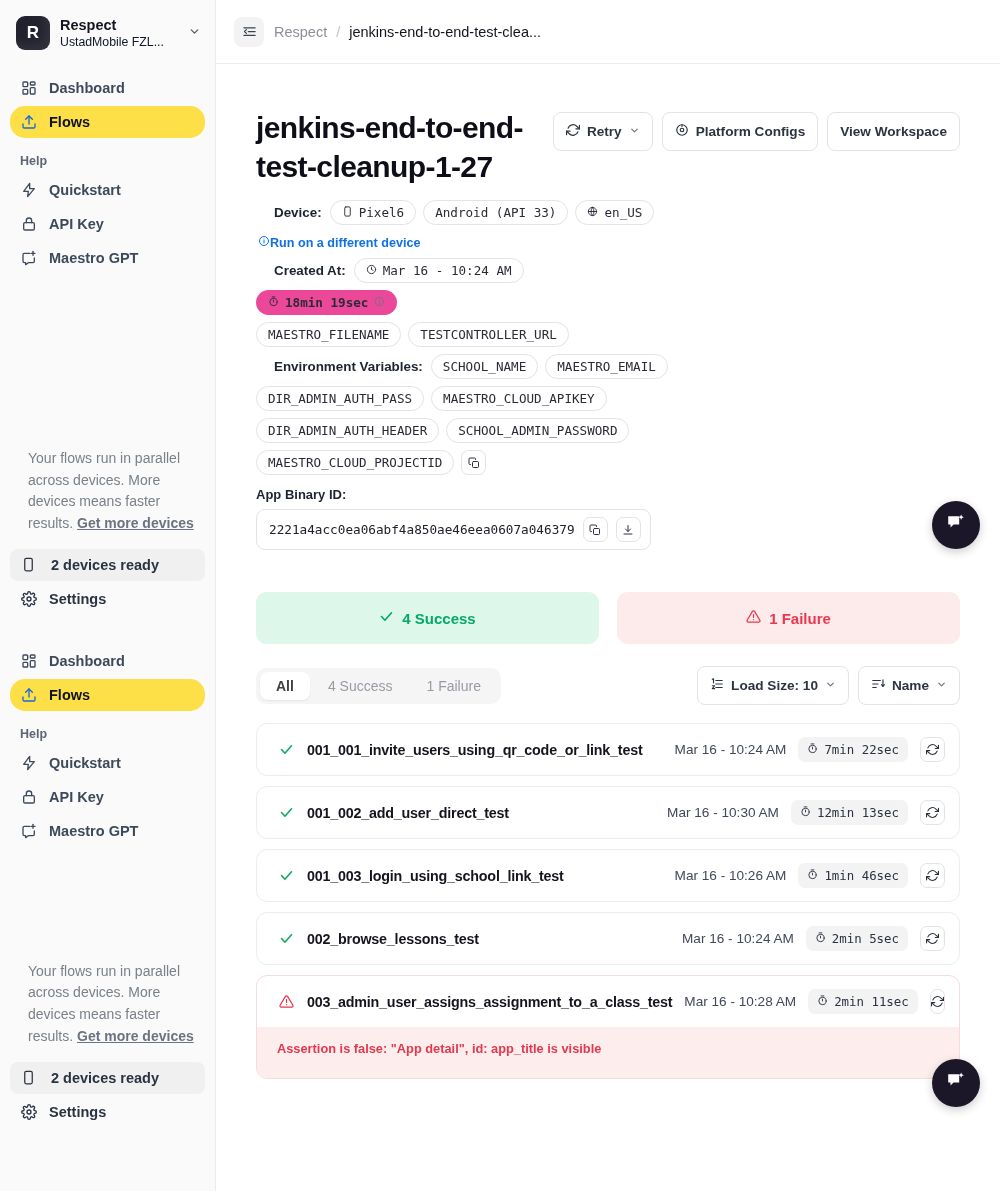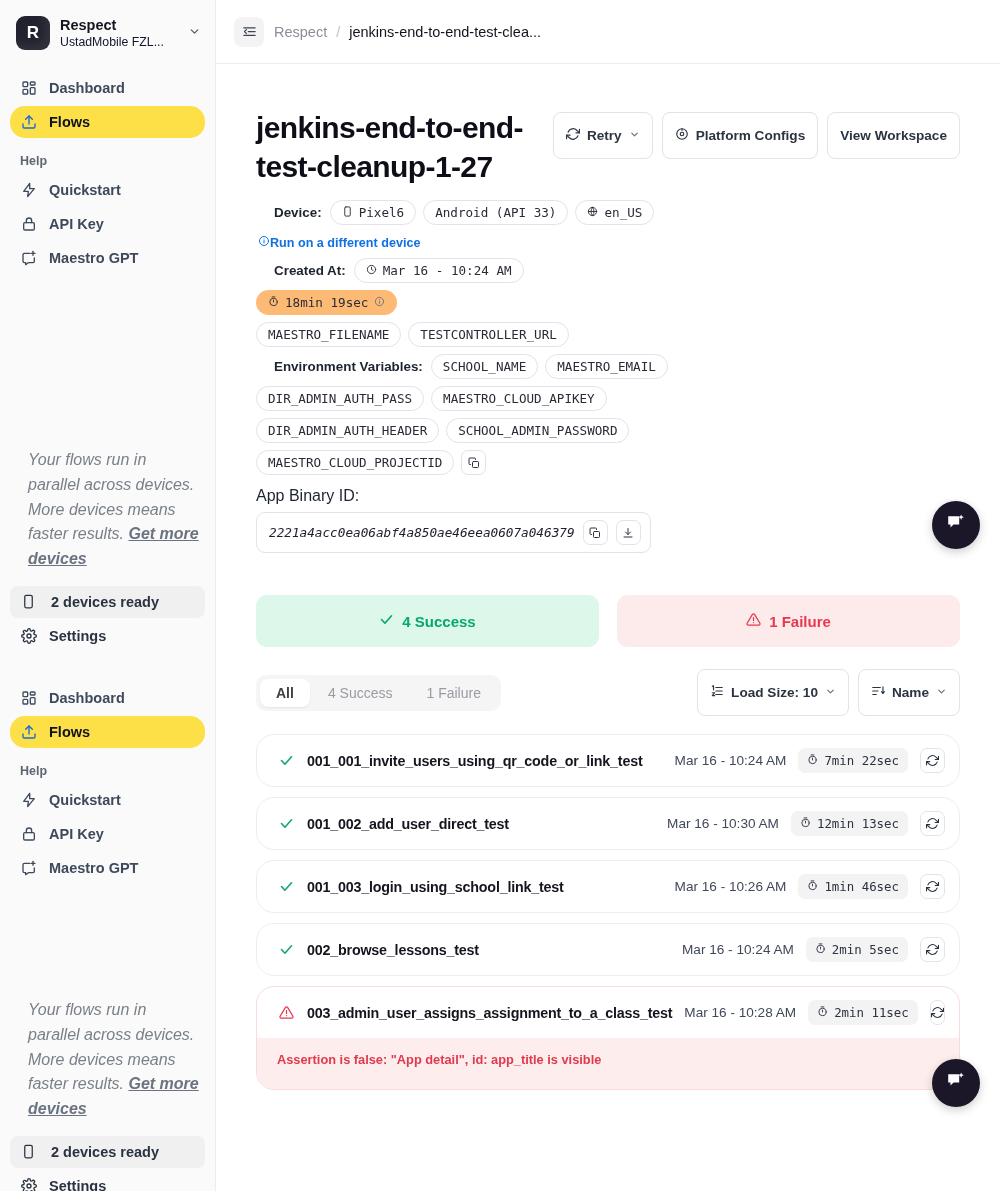--- a/index.html
+++ b/index.html
@@ -52,21 +52,21 @@
   .nav-item.active .ico svg { stroke: #1668d6; }
   .nav-section {
     font-size: 12.5px; font-weight: bold; color: #5e6673;
     padding: 14px 10px 6px 10px;
   }
   .spacer-a { height: 172px; }
   .spacer-b { height: 112px; }
 
   .promo {
     padding: 0 16px 0 28px;
-    font-size: 16px; line-height: 1.55; color: #7a8089; font-style: italic;
+    font-size: 14px; line-height: 1.55; color: #7a8089;
   }
   .promo a { color: #6b7280; text-decoration: underline; font-weight: bold; }
   .foot { padding: 14px 10px 0 10px; }
   .foot .nav-item { color: #2a3342; }
   .foot .devices { background: #f0f0f0; gap: 14px; }
 
   
   .main { flex: 1; height: 1191px; overflow: hidden; position: relative; background:#fff; }
 
   .topbar {
@@ -87,55 +87,55 @@
   .content { padding: 44px 40px 0 40px; }
 
   .title-row { display: flex; align-items: flex-start; gap: 12px; }
   .page-title {
     font-size: 30px; font-weight: bold; letter-spacing: -0.6px;
     line-height: 1.3; color: #0e0e18;
     max-width: 360px;
   }
   .actions { margin-left: auto; display: flex; gap: 9px; padding-top: 4px; }
   .btn {
-    height: 47px; border: 1px solid #e3e3e7; border-radius: 8px;
+    height: 39px; border: 1px solid #e3e3e7; border-radius: 8px;
     background: #fff; display: flex; align-items: center; gap: 7px;
     padding: 0 12px; font-size: 13.6px; font-weight: bold; color: #2c3442;
     cursor: pointer; white-space: nowrap;
   }
   .btn .chev { font-size: 10px; color: #6b7280; }
 
   .meta { margin-top: 14px; }
   .meta-line { display: flex; flex-wrap: wrap; align-items: center; gap: 7px; margin-bottom: 7px; }
   .meta-label { font-size: 13.4px; font-weight: bold; color: #1d2430; margin-right: 1px; padding-left: 18px; }
   .chip {
     border: 1px solid #e3e3e7; border-radius: 999px;
     padding: 4px 11px; font-size: 12.6px; color: #2b2b38;
     font-family: "DejaVu Sans Mono", monospace;
     display: inline-flex; align-items: center; gap: 6px;
     background: #fff; white-space: nowrap;
   }
-  .chip.gray { background: #fdba74; border-color: transparent; }
+  .chip.gray { background: #ec4899; border-color: transparent; font-weight: bold; }
   .runlink {
     display: inline-flex; align-items: center; 
     font-size: 12.6px; font-weight: bold; color: #1071e5; cursor: pointer;
     margin: 3px 0 8px 2px;
   }
   .icon-btn {
     width: 25px; height: 25px; border: 1px solid #e3e3e7; border-radius: 7px;
     background: #fff; display: inline-flex; align-items: center; justify-content: center;
     cursor: pointer;
   }
-  .binlabel { font-size: 16px; font-weight: normal; color: #1d2430; margin: 12px 0 7px 0; }
+  .binlabel { font-size: 13px; font-weight: bold; color: #1d2430; margin: 12px 0 7px 0; }
   .binbox {
     display: inline-flex; align-items: center; gap: 8px;
     border: 1px solid #e3e3e7; border-radius: 9px;
     padding: 7px 9px 7px 12px; background: #fff;
   }
-  .binval { font-family: "DejaVu Sans Mono", monospace; font-size: 12.7px; color: #20202c; font-style: italic; }
+  .binval { font-family: "DejaVu Sans Mono", monospace; font-size: 12.7px; color: #20202c; }
 
   .summary { display: flex; gap: 18px; margin-top: 42px; }
   .sum {
     flex: 1; height: 52px; border-radius: 11px;
     display: flex; align-items: center; justify-content: center; gap: 8px;
     font-size: 15px; font-weight: bold;
   }
   .sum.ok { background: #ddf7ea; color: #05a96b; }
   .sum.bad { background: #fdeaea; color: #e8384f; }
 
@@ -146,21 +146,21 @@
   .tab {
     padding: 6px 16px; border-radius: 8px; font-size: 14px;
     color: #9a9aa5; cursor: pointer; font-weight: normal;
   }
   .tab.on { background: #fff; color: #404040; font-weight: bold;
             box-shadow: 0 1px 2px rgba(0,0,0,.07); }
   .right-ctrls { margin-left: auto; display: flex; gap: 9px; }
 
   .rows { margin-top: 18px; }
   .row-wrap {
-    border: 1px solid #ededef; border-radius: 18px; margin-bottom: 10px;
+    border: 1px solid #ededef; border-radius: 11px; margin-bottom: 10px;
     overflow: hidden; background: #fff;
   }
   .row {
     display: flex; align-items: center; gap: 12px;
     padding: 13px 14px 13px 20px; height: 51px;
   }
   .row .st { width: 18px; flex: none; display: flex; align-items: center; justify-content: center; }
   .row .nm {
     font-size: 14.3px; font-weight: bold; color: #15151f;
     font-family: "Liberation Sans", sans-serif; letter-spacing: -0.2px;

